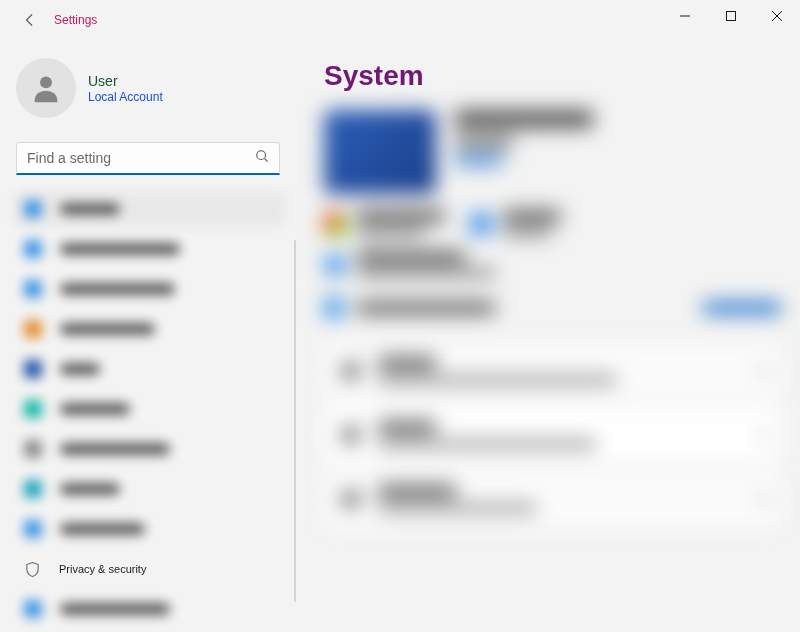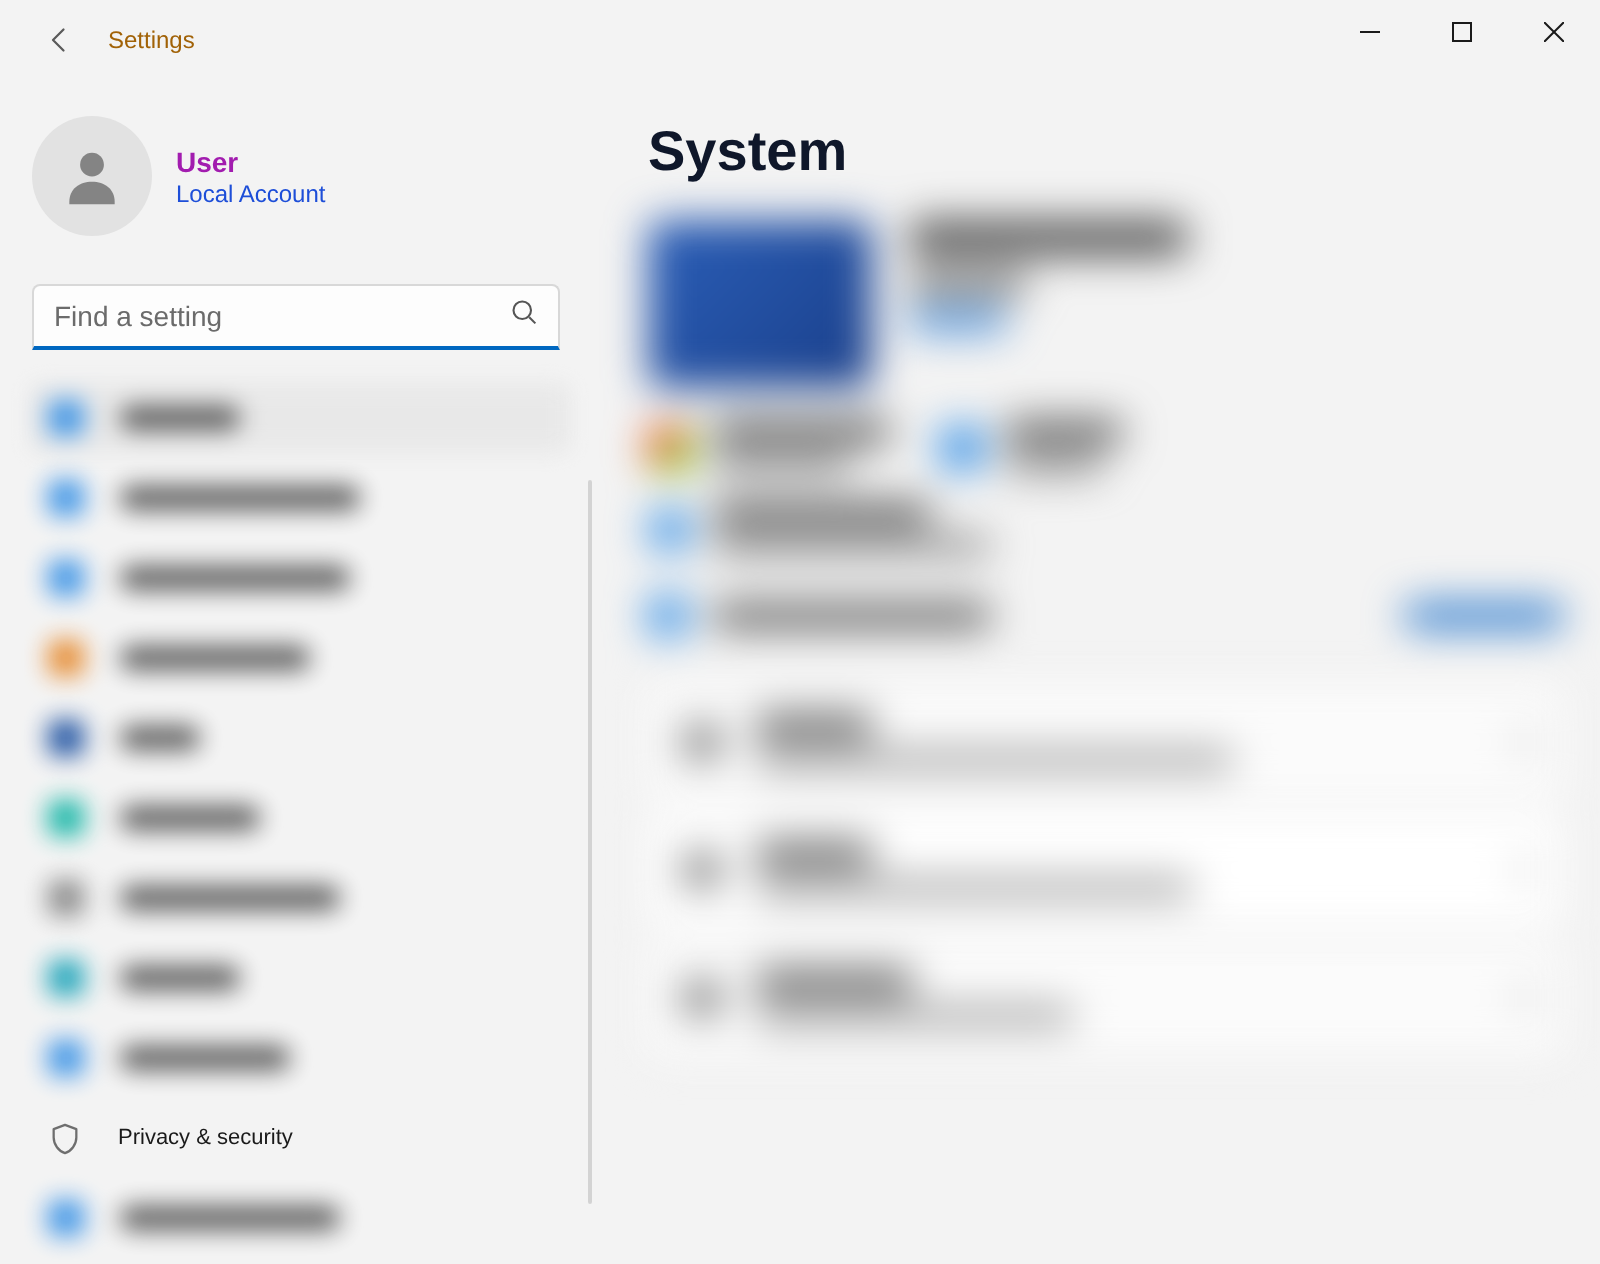--- a/index.html
+++ b/index.html
@@ -1,50 +1,50 @@
 <!DOCTYPE html>
 <html><head>
   <meta charset="utf-8">
   <style>
     * { margin: 0; padding: 0; box-sizing: border-box; font-family: "Segoe UI", -apple-system, sans-serif; }
     body { background: #f3f3f3; width: 800px; height: 632px; overflow: hidden; position: relative; }
 
     .titlebar { height: 40px; display: flex; align-items: center; padding-left: 18px; }
     .back-btn { width: 24px; height: 24px; display: flex; align-items: center; justify-content: center; color: #5a5a5a; cursor: pointer; }
-    .title { font-size: 12px; color: #a16207; margin-left: 12px; }
+    .title { font-size: 12px; color: #be185d; margin-left: 12px; }
     .window-controls { position: absolute; top: 0; right: 0; display: flex; }
     .wc-btn { width: 46px; height: 32px; display: flex; align-items: center; justify-content: center; color: #1a1a1a; }
 
     .content { display: flex; height: calc(100% - 40px); }
 
     .sidebar { width: 296px; padding: 12px 0 0 0; position: relative; }
     .profile { display: flex; align-items: center; padding: 6px 16px 18px 16px; }
     .avatar { width: 60px; height: 60px; border-radius: 50%; background: #e2e2e2; display: flex; align-items: center; justify-content: center; }
     .avatar svg { width: 34px; height: 34px; fill: #848484; }
     .profile-text { margin-left: 12px; }
-    .profile-name { font-size: 14px; font-weight: 700; color: #a21caf; }
+    .profile-name { font-size: 14px; font-weight: 400; color: #14532d; }
     .profile-sub { font-size: 12px; color: #1d4ed8; margin-top: 1px; }
 
     .searchbox { margin: 6px 16px 12px 16px; height: 33px; background: #fdfdfd; border: 1px solid #d8d8d8; border-bottom: 2px solid #0067c0; border-radius: 4px 4px 0 0; display: flex; align-items: center; padding: 0 10px; }
     .searchbox input { flex: 1; border: none; outline: none; background: transparent; font-size: 14px; color: #333; }
     .searchbox input::placeholder { color: #6b6b6b; }
     .searchbox .sicon { color: #555; }
 
     .nav { padding: 4px 10px 0 14px; }
     .nav-item { height: 36px; border-radius: 4px; display: flex; align-items: center; padding: 0 10px; margin-bottom: 4px; }
     .nav-item.blurred { filter: blur(6px); opacity: 0.95; }
     .nav-item.selected { background: #e8e8e8; position: relative; }
     .nav-item .dot { width: 18px; height: 18px; border-radius: 3px; margin-right: 18px; }
     .nav-item .lbl { font-size: 11px; color: #1a1a1a; }
     .nav-item .shield { width: 17px; height: 17px; margin-right: 18px; color: #6e6e6e; }
 
     .vdivider { position: absolute; right: 0; top: 200px; bottom: 30px; width: 2px; background: rgba(0,0,0,0.13); border-radius: 2px; }
 
     .main { flex: 1; padding: 20px 18px 0 28px; overflow: hidden; }
-    .page-title { font-size: 28px; font-weight: 600; color: #0f172a; margin-bottom: 18px; }
+    .page-title { font-size: 28px; font-weight: 600; color: #701a75; margin-bottom: 18px; }
     .blurred-block { filter: blur(10px); }
     .hero { display: flex; gap: 18px; margin-bottom: 16px; }
     .hero-img { width: 112px; height: 84px; background: linear-gradient(135deg,#2b5fb8,#1a3f8a); border-radius: 6px; }
     .hero-text .h1 { width: 140px; height: 18px; background: #555; border-radius: 7px; margin-bottom: 8px; }
     .hero-text .h2 { width: 60px; height: 12px; background: #777; border-radius: 6px; margin-bottom: 6px; }
     .hero-text .h3 { width: 50px; height: 12px; background: #4a8fd9; border-radius: 6px; }
     .cards-row { display: flex; gap: 24px; margin-bottom: 14px; }
     .mini { display: flex; gap: 10px; align-items: center; }
     .mini .ic { width: 22px; height: 22px; border-radius: 4px; }
     .mini .tx .t1 { width: 90px; height: 12px; background: #555; border-radius: 6px; margin-bottom: 5px; }

